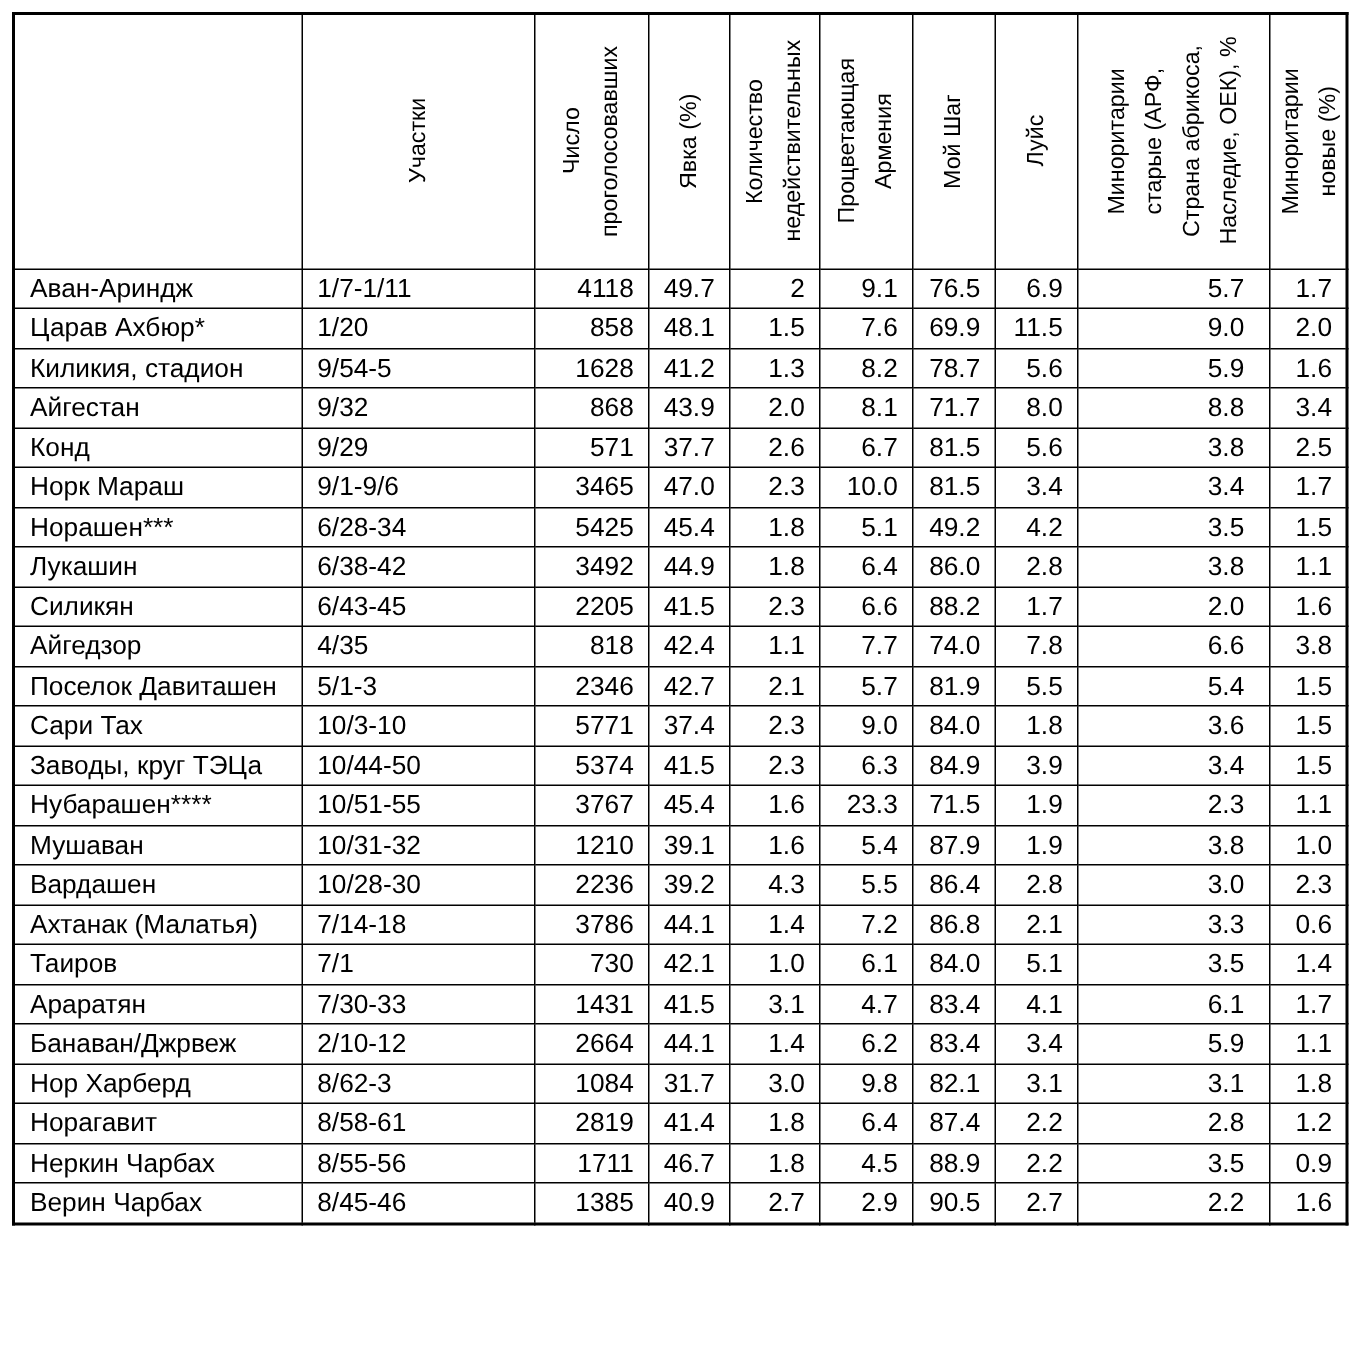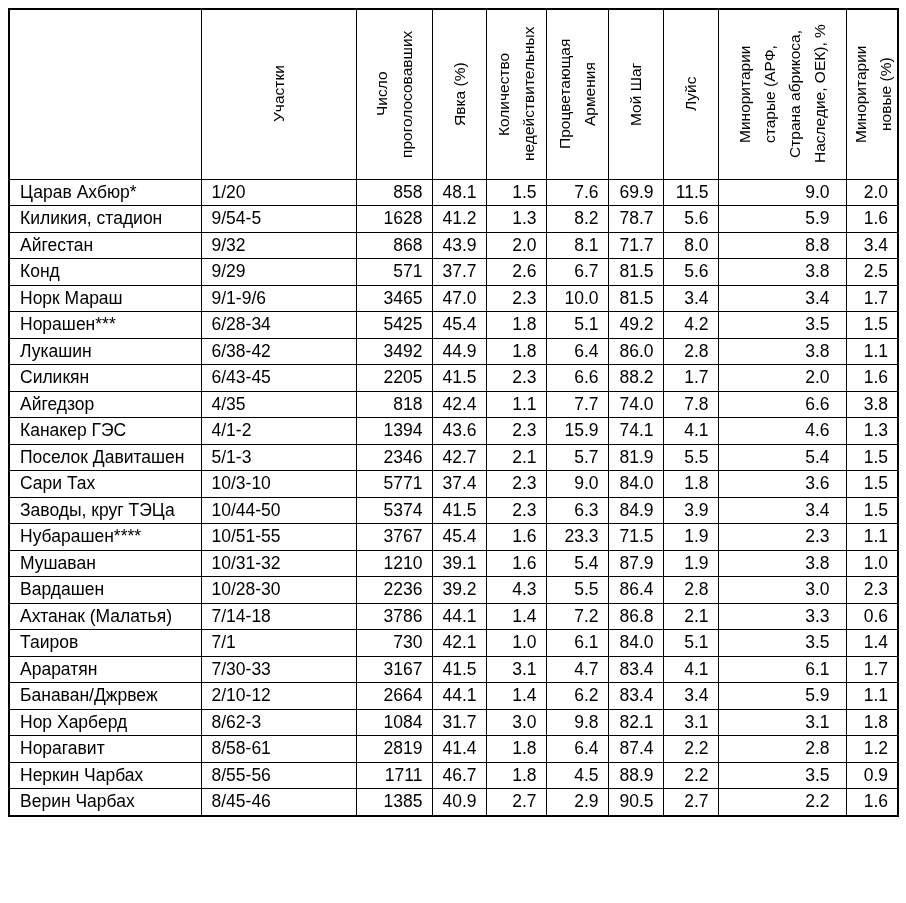--- a/index.html
+++ b/index.html
@@ -118,20 +118,32 @@
 Наследие, ОЕК), %</div>
           </th>
           <th>
             <div class="vtext">Миноритарии
 новые (%)</div>
           </th>
         </tr>
     </thead>
     <tbody>
         <tr>
+          <td class="left">Аван-Ариндж</td>
+          <td class="left">1/7-1/11</td>
+          <td class="num">4118</td>
+          <td class="num">49.7</td>
+          <td class="num">2</td>
+          <td class="num">9.1</td>
+          <td class="num">76.5</td>
+          <td class="num">6.9</td>
+          <td class="num-wide">5.7</td>
+          <td class="num">1.7</td>
+        </tr>
+        <tr>
           <td class="left">Царав Ахбюр*</td>
           <td class="left">1/20</td>
           <td class="num">858</td>
           <td class="num">48.1</td>
           <td class="num">1.5</td>
           <td class="num">7.6</td>
           <td class="num">69.9</td>
           <td class="num">11.5</td>
           <td class="num-wide">9.0</td>
           <td class="num">2.0</td>
@@ -226,32 +238,20 @@
           <td class="num">818</td>
           <td class="num">42.4</td>
           <td class="num">1.1</td>
           <td class="num">7.7</td>
           <td class="num">74.0</td>
           <td class="num">7.8</td>
           <td class="num-wide">6.6</td>
           <td class="num">3.8</td>
         </tr>
         <tr>
-          <td class="left">Канакер ГЭС</td>
-          <td class="left">4/1-2</td>
-          <td class="num">1394</td>
-          <td class="num">43.6</td>
-          <td class="num">2.3</td>
-          <td class="num">15.9</td>
-          <td class="num">74.1</td>
-          <td class="num">4.1</td>
-          <td class="num-wide">4.6</td>
-          <td class="num">1.3</td>
-        </tr>
-        <tr>
           <td class="left">Поселок Давиташен</td>
           <td class="left">5/1-3</td>
           <td class="num">2346</td>
           <td class="num">42.7</td>
           <td class="num">2.1</td>
           <td class="num">5.7</td>
           <td class="num">81.9</td>
           <td class="num">5.5</td>
           <td class="num-wide">5.4</td>
           <td class="num">1.5</td>
@@ -336,21 +336,21 @@
           <td class="num">1.0</td>
           <td class="num">6.1</td>
           <td class="num">84.0</td>
           <td class="num">5.1</td>
           <td class="num-wide">3.5</td>
           <td class="num">1.4</td>
         </tr>
         <tr>
           <td class="left">Араратян</td>
           <td class="left">7/30-33</td>
-          <td class="num">3167</td>
+          <td class="num">1431</td>
           <td class="num">41.5</td>
           <td class="num">3.1</td>
           <td class="num">4.7</td>
           <td class="num">83.4</td>
           <td class="num">4.1</td>
           <td class="num-wide">6.1</td>
           <td class="num">1.7</td>
         </tr>
         <tr>
           <td class="left">Банаван/Джрвеж</td>

